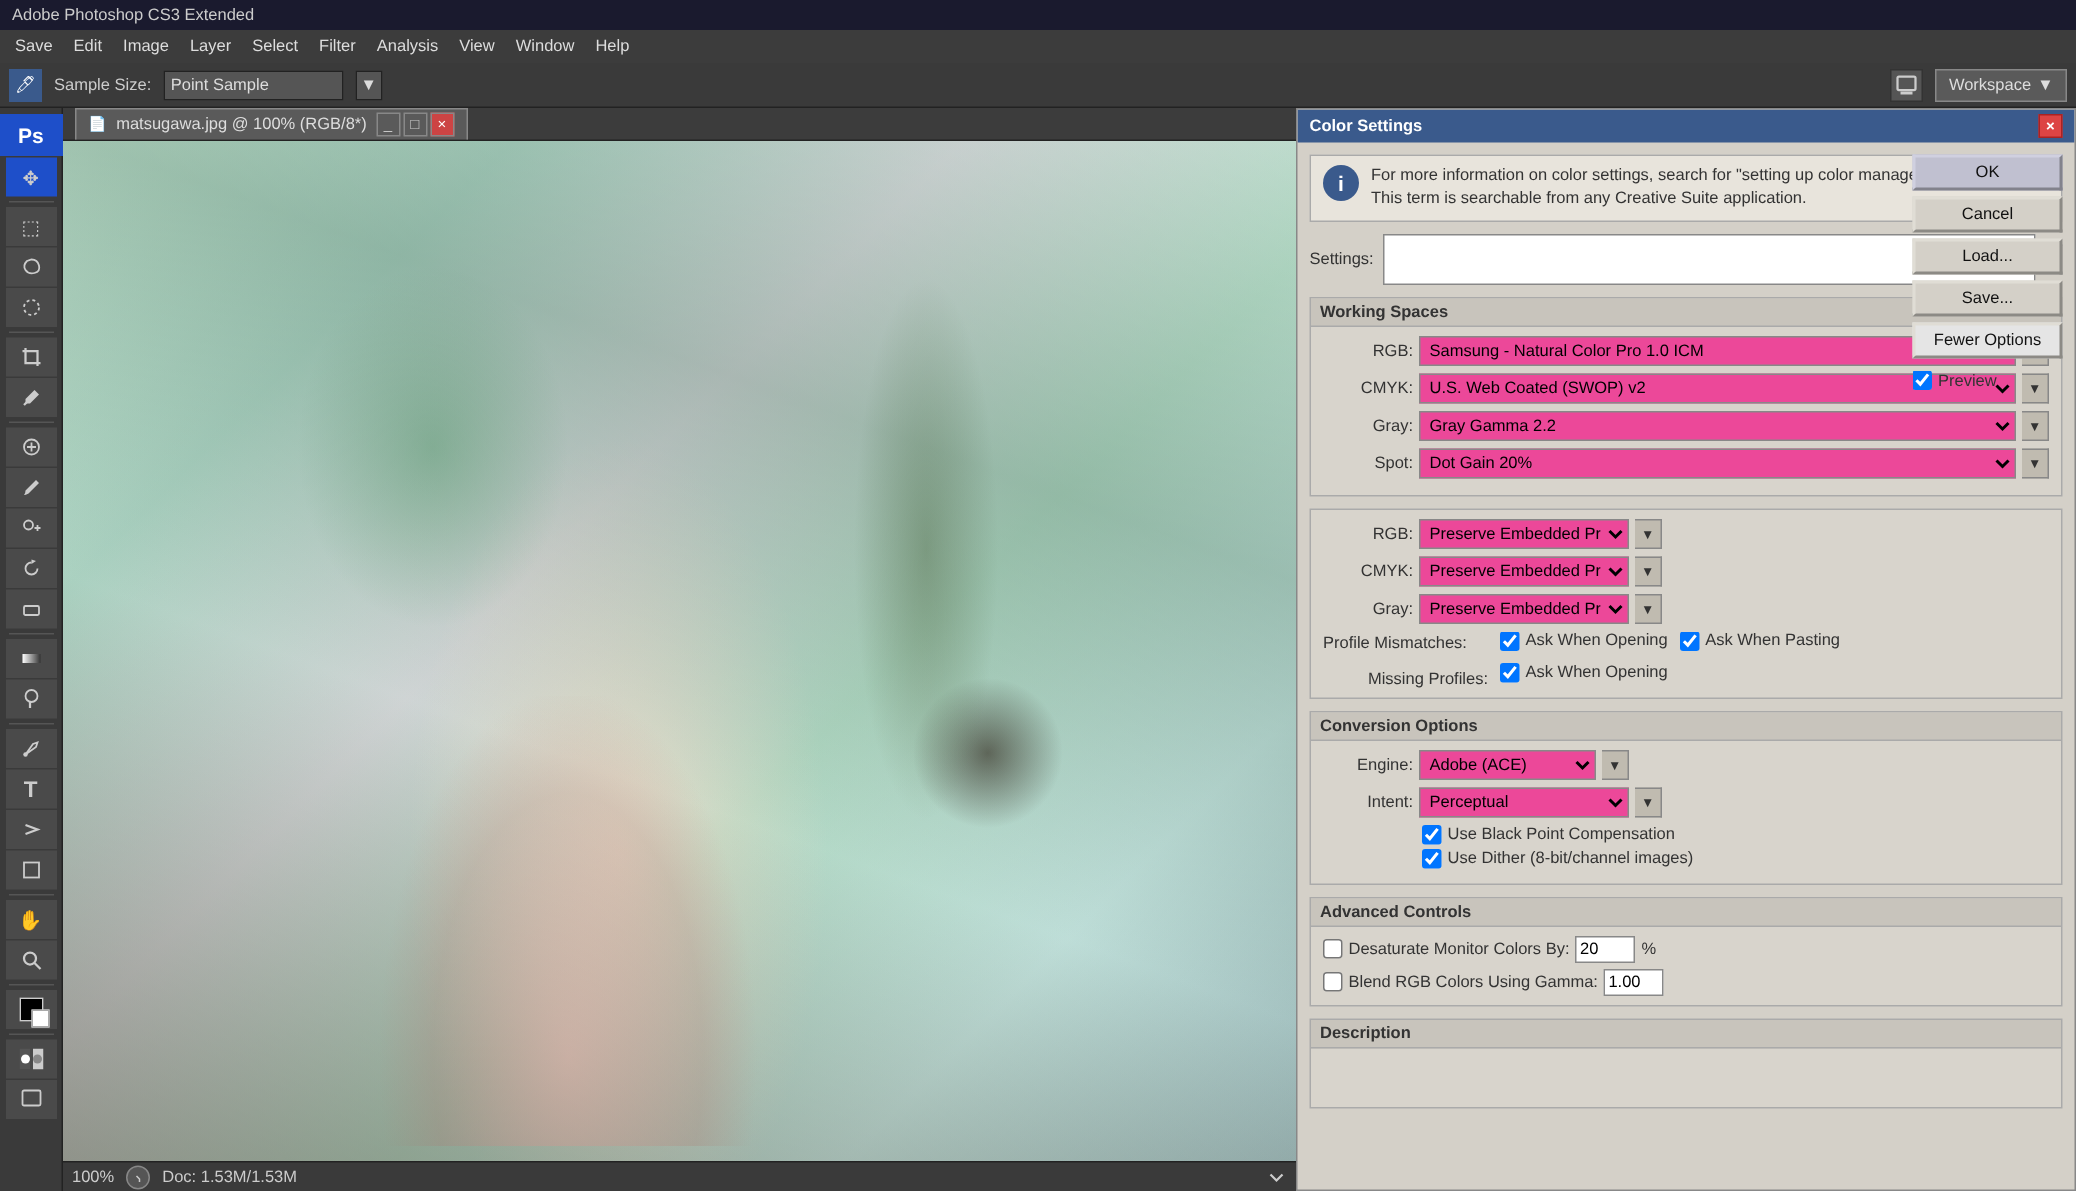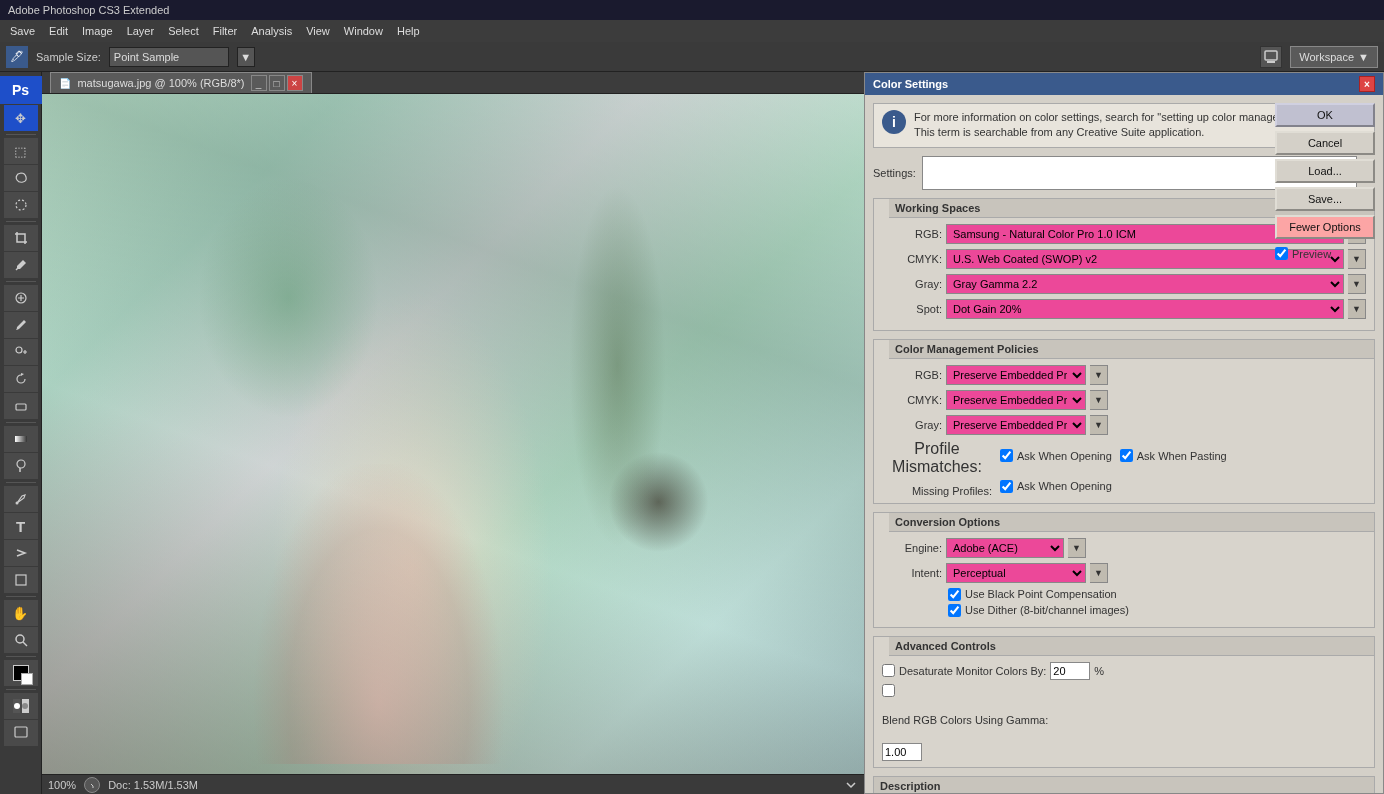--- a/index.html
+++ b/index.html
@@ -296,21 +296,20 @@
       margin-bottom: 8px;
       background: #d8d4cc;
     }
     .section-header {
       font-size: 11px;
       font-weight: bold;
       color: #333;
       padding: 3px 6px;
       background: #c8c4bc;
       border-bottom: 1px solid #aaa;
-      margin-left: 15px;
     }
     .section-content { padding: 6px 8px; }
     .section-row {
       display: flex;
       align-items: center;
       margin-bottom: 5px;
       gap: 4px;
     }
     .section-row-label {
       color: #333;
@@ -407,21 +406,21 @@
       border: 1px solid #888;
       background: #fff;
       font-size: 11px;
       padding: 0 2px;
     }
 
     
     .fewer-btn {
       width: 100px;
       height: 24px;
-      background: #fca5a5;
+      background: #e5e5e5;
       border: 2px outset #e0ddd5;
       font-size: 11px;
       cursor: pointer;
       color: #111;
       text-align: center;
     }
 
     .desc-box {
       border: 1px solid #aaa;
       background: #d8d4cc;
@@ -694,21 +693,20 @@
               <span class="section-row-label">Spot:</span>
               <select class="row-select">
                 <option>Dot Gain 20%</option>
               </select>
               <div class="row-select-btn">▼</div>
             </div>
           </div>
         </div>
 
         <div class="section-box">
-          <div class="section-header">Color Management Policies</div>
           <div class="section-content">
             <div class="section-row">
               <span class="section-row-label">RGB:</span>
               <select class="row-select" style="width:140px;flex:none;">
                 <option>Preserve Embedded Profiles</option>
               </select>
               <div class="row-select-btn">▼</div>
             </div>
             <div class="section-row">
               <span class="section-row-label">CMYK:</span>
@@ -719,21 +717,21 @@
             </div>
             <div class="section-row">
               <span class="section-row-label">Gray:</span>
               <select class="row-select" style="width:140px;flex:none;">
                 <option>Preserve Embedded Profiles</option>
               </select>
               <div class="row-select-btn">▼</div>
             </div>
 
             <div style="display:flex;align-items:center;gap:8px;margin-bottom:4px;">
-              <span style="font-size:16px;color:#333;width:110px;text-align:center;flex-shrink:0;">Profile Mismatches:</span>
+              <span style="font-size:11px;color:#333;width:110px;text-align:left;flex-shrink:0;">Profile Mismatches:</span>
               <div class="checkbox-row">
                 <input type="checkbox" checked="" style="">
                 <span style="font-size:11px;color:#333;">Ask When Opening</span>
               </div>
               <div class="checkbox-row">
                 <input type="checkbox" checked="" style="">
                 <span style="font-size:11px;color:#333;">Ask When Pasting</span>
               </div>
             </div>
 
@@ -777,21 +775,21 @@
 
         <div class="section-box">
           <div class="section-header">Advanced Controls</div>
           <div class="section-content">
             <div style="display:flex;align-items:center;gap:4px;margin-bottom:4px;">
               <input type="checkbox" style="">
               <span style="font-size:11px;color:#333;">Desaturate Monitor Colors By:</span>
               <input type="text" class="inline-input" value="20" style="">
               <span style="font-size:11px;color:#333;">%</span>
             </div>
-            <div style="display:flex;align-items:flex-start;gap:17px;flex-direction:column;">
+            <div style="display:flex;align-items:center;gap:4px;">
               <input type="checkbox" style="">
               <span style="font-size:11px;color:#333;">Blend RGB Colors Using Gamma:</span>
               <input type="text" class="inline-input" value="1.00" style="">
             </div>
           </div>
         </div>
 
         <div class="desc-box">
           <div class="desc-header">Description</div>
           <div class="desc-content"></div>

